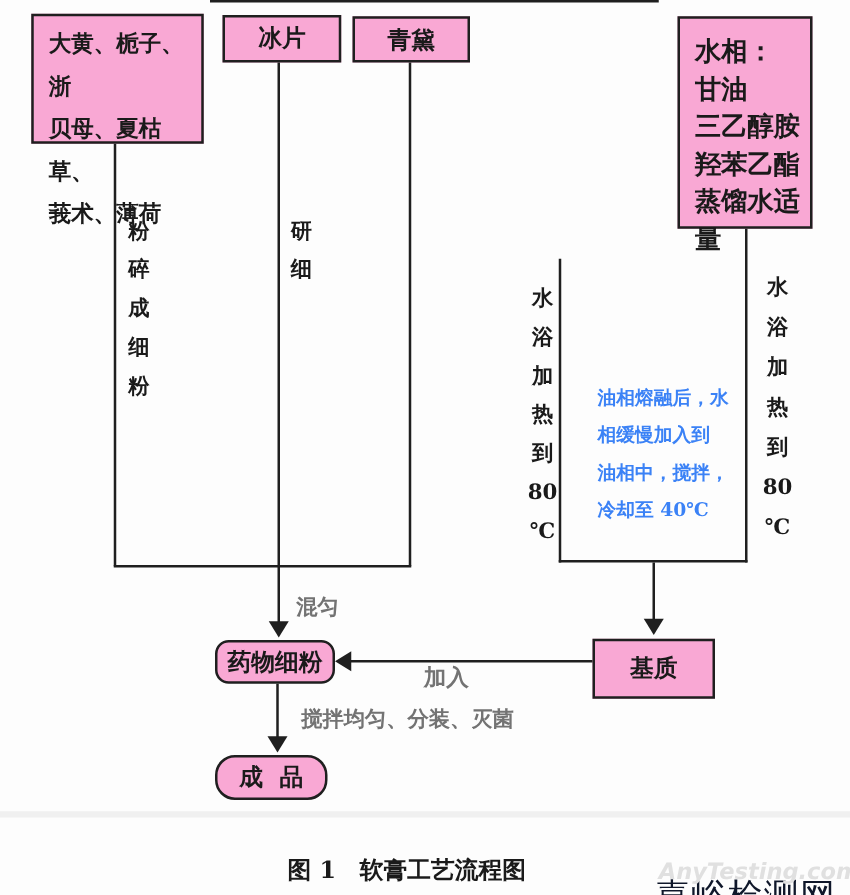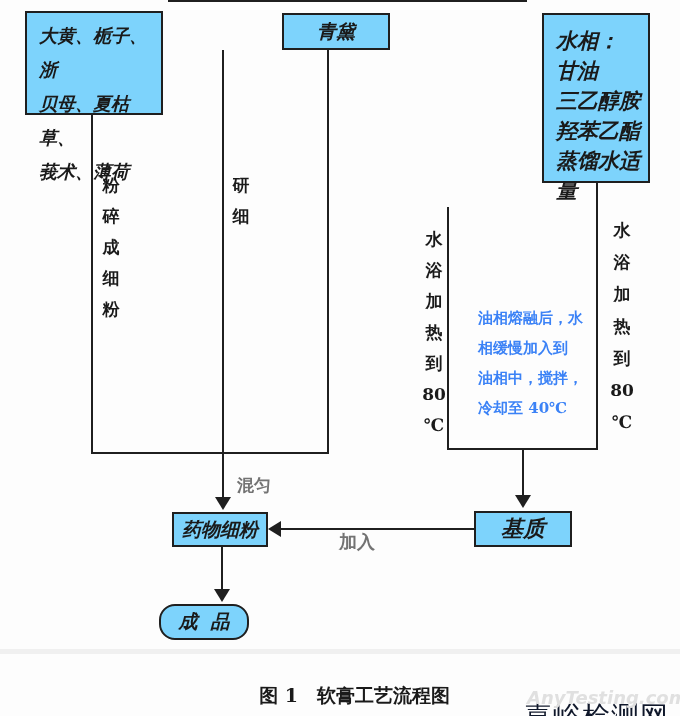--- a/index.html
+++ b/index.html
@@ -10,25 +10,24 @@
   #canvas{
     position:relative;
     width:680px;height:716px;
     background:#fdfdfd;
     overflow:hidden;
     color:#1a1a1a;
   }
   .box{
     position:absolute;
     border:2px solid #1f1f1f;
-    background:#7dd3fc;
+    background:#f9a8d4;
     box-sizing:border-box;
     font-weight:bold;
     color:#1a1a1a;
-    font-style:italic;
   }
   .center{
     display:flex;align-items:center;justify-content:center;
   }
   .multiline{
     white-space:pre-line;
   }
   .vline,.hline{
     position:absolute;background:#1f1f1f;
   }
@@ -59,21 +58,21 @@
   }
   .arrow-left{
     position:absolute;width:0;height:0;
     border-top:8px solid transparent;
     border-bottom:8px solid transparent;
     border-right:13px solid #1f1f1f;
   }
   .caption{
     position:absolute;
     font-weight:bold;
-    text-align:right;
+    text-align:left;
     color:#1a1a1a;
   }
   .wm-cn{
     position:absolute;
     font-weight:normal;
     color:#0f172a;
     letter-spacing:1px;
     margin-top:43px;
   }
   .wm-en{
@@ -92,22 +91,23 @@
 <body>
 
 <div id="canvas">
 
   <div class="hline" style="left:168px;top:0;width:359px;height:2px;"></div>
 
   <div class="box multiline" style="left:25px;top:11px;width:138px;height:104px;padding:6px 4px 0 12px;font-size:18px;line-height:34px;">大黄、栀子、浙
 贝母、夏枯草、
 莪术、薄荷</div>
 
+  <div class="box center" style="left:178px;top:12px;width:95px;height:38px;font-size:19px;">冰片</div>
 
-  <div class="box center" style="left:282px;top:13px;width:108px;height:37px;font-size:19px;">青黛</div>
+  <div class="box center" style="left:282px;top:13px;width:94px;height:37px;font-size:19px;">青黛</div>
 
 
   <div class="box multiline" style="left:542px;top:13px;width:108px;height:170px;padding:11px 0 0 12px;font-size:21px;line-height:30px;">水相：
 甘油
 三乙醇胺
 羟苯乙酯
 蒸馏水适量</div>
 
   <div class="vline" style="left:91px;top:115px;width:2px;height:338px;"></div>
   <div class="vline" style="left:222px;top:50px;width:2px;height:403px;"></div>
@@ -144,32 +144,33 @@
 80
 ℃</div>
 
   <div class="note" style="left:478px;top:303px;width:122px;font-size:15px;line-height:30px;">油相熔融后，水
 相缓慢加入到
 油相中，搅拌，
 冷却至 40℃</div>
 
   <div class="flabel" style="left:237px;top:474px;font-size:17px;">混匀</div>
 
-  <div class="box center" style="left:172px;top:512px;width:96px;height:35px;font-size:19px;">药物细粉</div>
+  <div class="box center" style="left:172px;top:512px;width:96px;height:35px;font-size:19px;border-radius:11px;">药物细粉</div>
 
-  <div class="box center" style="left:474px;top:511px;width:98px;height:36px;font-size:22px;">基质</div>
+  <div class="box center" style="left:474px;top:511px;width:98px;height:48px;font-size:19px;">基质</div>
 
   <div class="hline" style="left:274px;top:528px;width:200px;height:2px;"></div>
   <div class="arrow-left" style="left:268px;top:521px;"></div>
   <div class="flabel" style="left:339px;top:530px;font-size:18px;">加入</div>
 
   <div class="vline" style="left:221px;top:547px;width:2px;height:43px;"></div>
   <div class="arrow-down" style="left:214px;top:589px;"></div>
+  <div class="flabel" style="left:241px;top:564px;font-size:17px;">搅拌均匀、分装、灭菌</div>
 
-  <div class="box center" style="left:159px;top:604px;width:90px;height:36px;font-size:19px;white-space:pre;border-radius:16px;">成  品</div>
+  <div class="box center" style="left:172px;top:604px;width:90px;height:36px;font-size:19px;white-space:pre;border-radius:16px;">成  品</div>
 
   <div class="grayband" style="left:0;top:649px;width:680px;height:5px;"></div>
 
   <div class="caption" style="left:230px;top:683px;width:220px;font-size:19px;">图 1　软膏工艺流程图</div>
 
   <div class="wm-cn" style="left:524px;top:655px;font-size:28px;">嘉峪检测网</div>
   <div class="wm-en" style="left:527px;top:687px;font-size:18px;">AnyTesting.com</div>
 
 </div>
 

